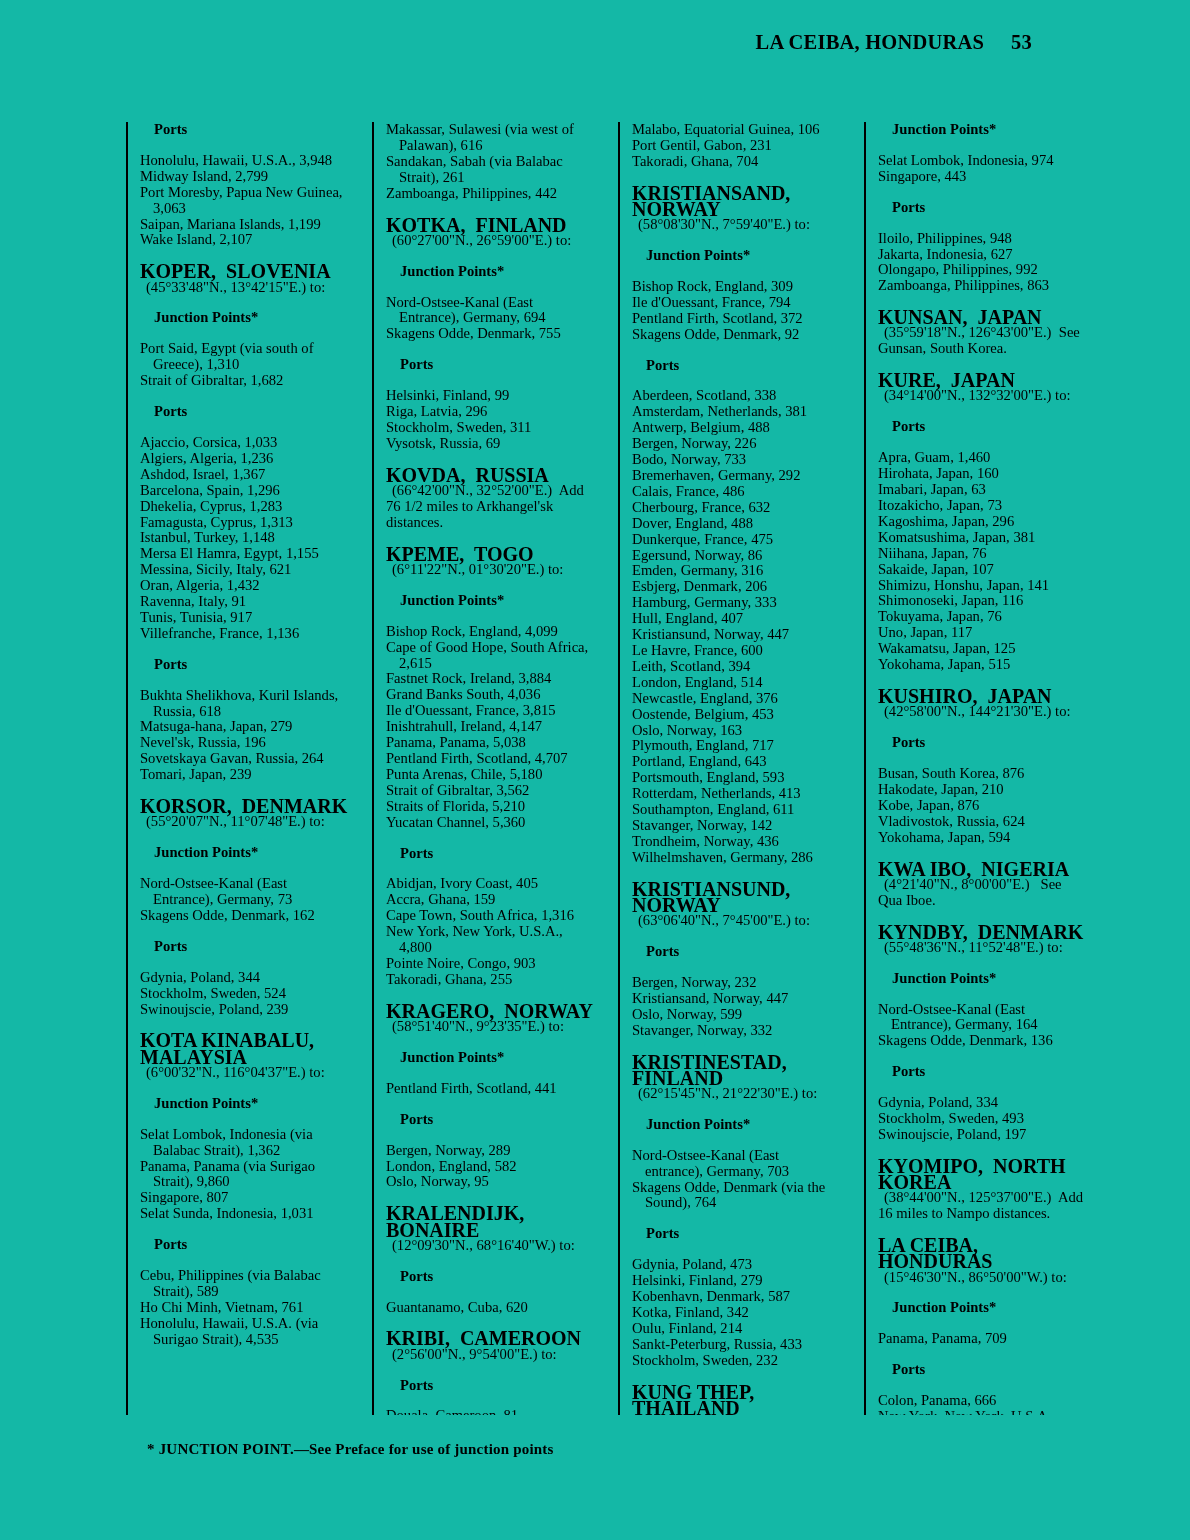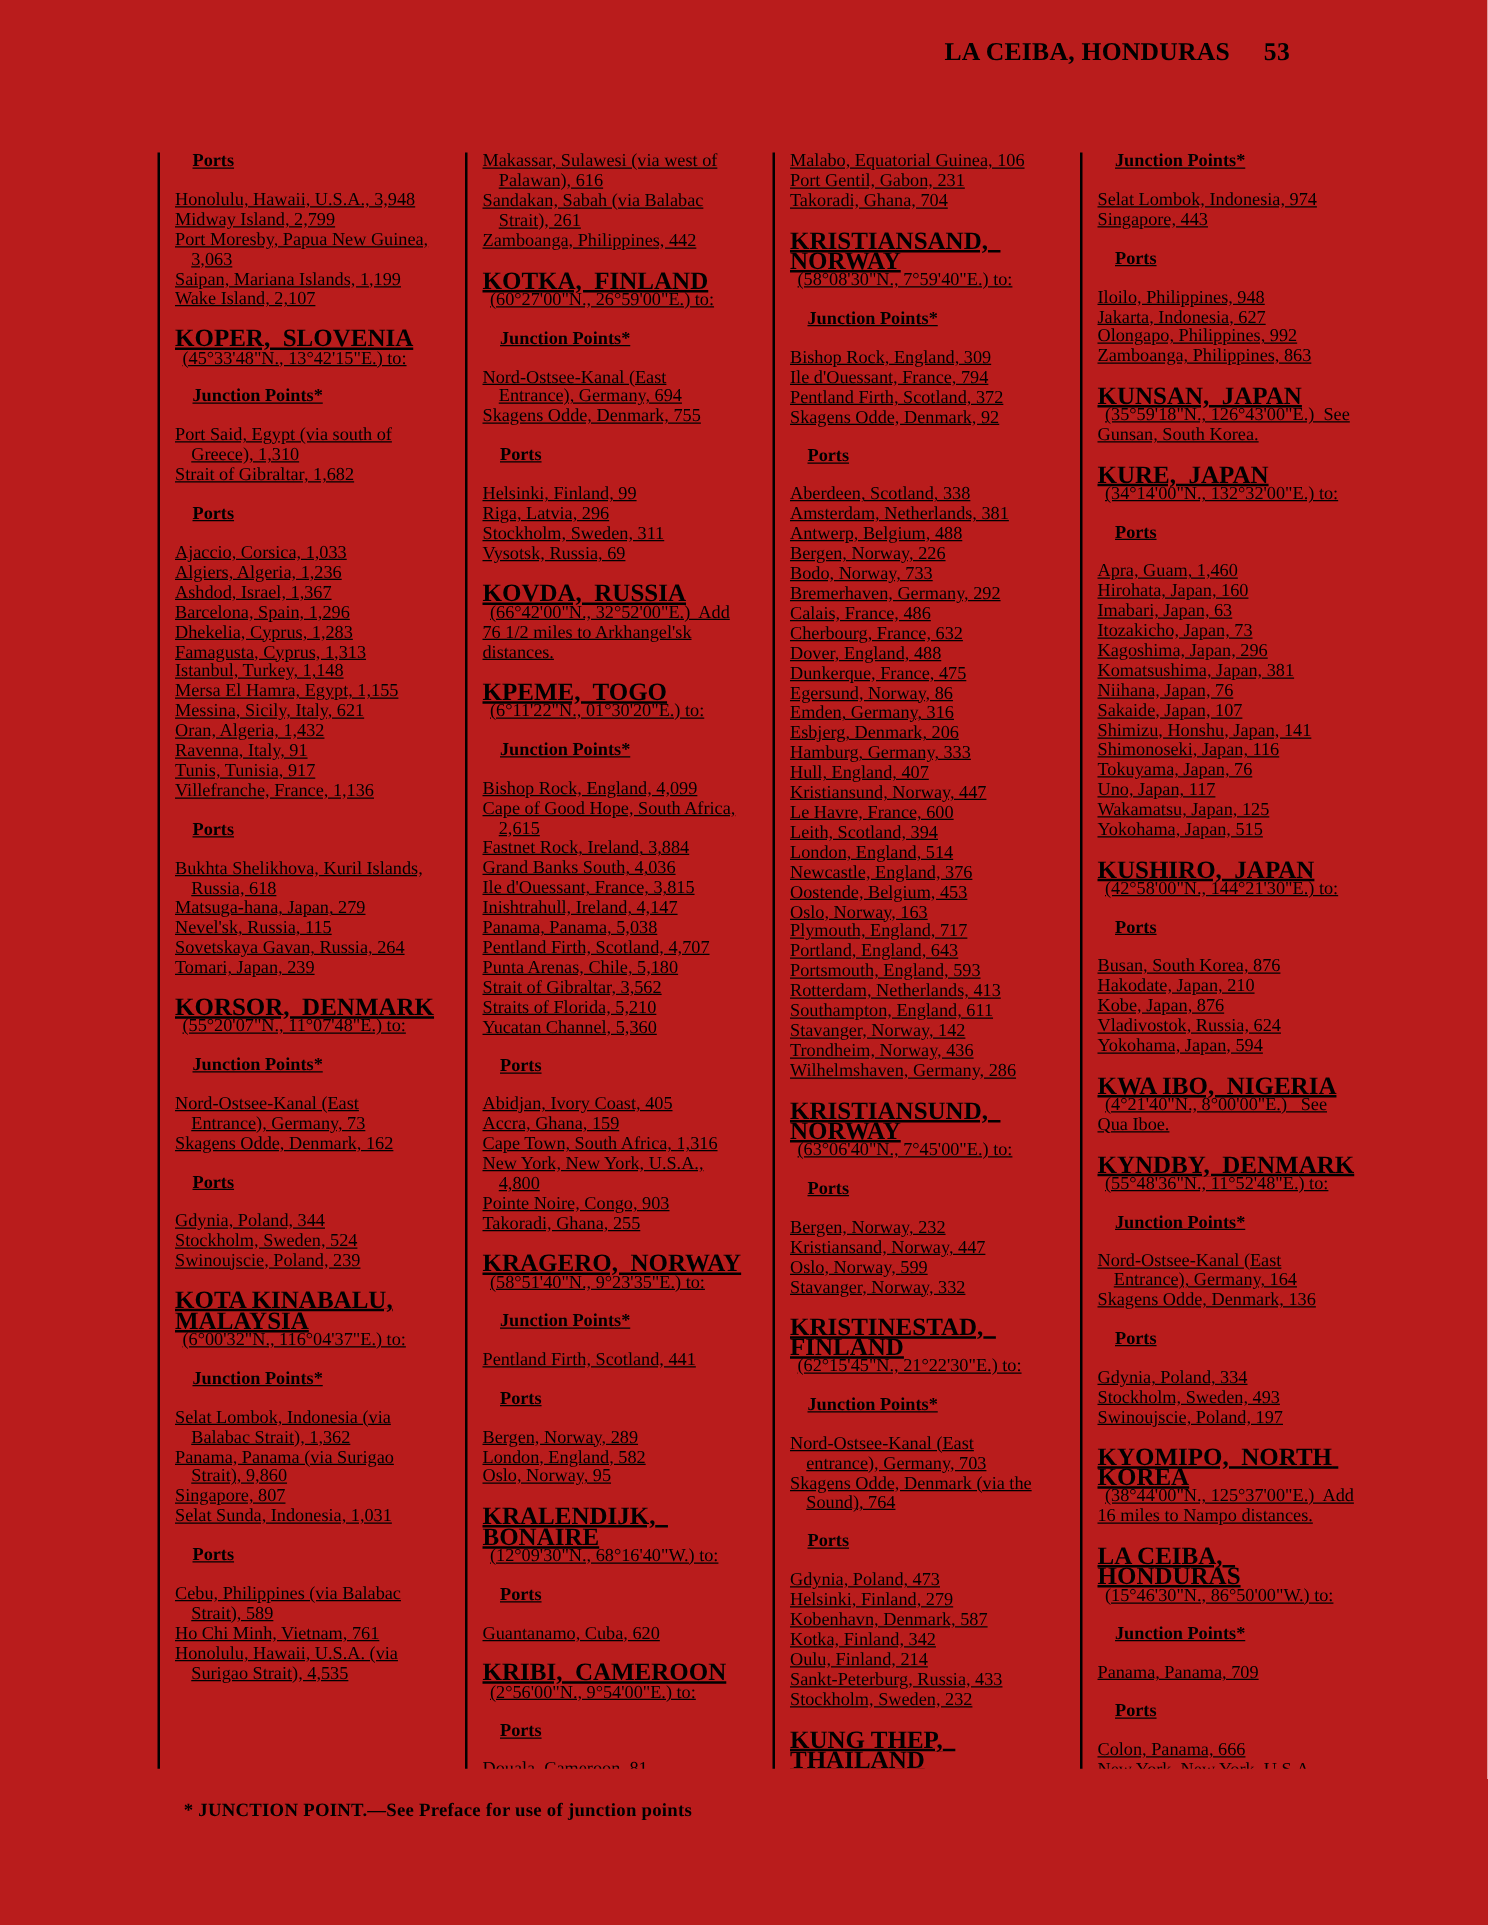--- a/index.html
+++ b/index.html
@@ -1,31 +1,31 @@
 <!DOCTYPE html>
 <html><head>
 <meta charset="utf-8">
 <style>
   html,body { margin:0; padding:0; background:#ffffff; }
   body {
     width:1190px; height:1540px; position:relative;
     font-family:"Liberation Serif", serif; color:#000;
   }
-  .page { position:absolute; inset:0; background:#b91c1c; }
+  .page { position:absolute; inset:0; background:#14b8a6; }
 
   .header {
     position:absolute; top:31px; left:0; width:1032px;
     text-align:right; font-weight:bold; font-size:20.5px;
     letter-spacing:0.2px; white-space:nowrap;
   }
   .hpage { margin-left:27px; }
 
   .columns {
     position:absolute; left:126px; top:122px;
-    display:flex; align-items:flex-start;text-decoration:underline;
+    display:flex; align-items:flex-start;
   }
   .col {
     width:246px; height:1293px; box-sizing:border-box;
     border-left:2px solid #000;
     padding-left:12px; padding-right:9px;
     overflow:hidden;
     font-size:14.6px; line-height:15.9px;
   }
   .block { margin-bottom:15px; }
   .subhead { font-weight:bold; margin-left:14px; }
@@ -83,21 +83,21 @@
           <div class="pline">Oran, Algeria, 1,432</div>
           <div class="pline">Ravenna, Italy, 91</div>
           <div class="pline">Tunis, Tunisia, 917</div>
           <div class="pline">Villefranche, France, 1,136</div>
         </div>
         <div class="block subhead">Ports</div>
         <div class="block plist">
           <div class="pline">Bukhta Shelikhova, Kuril Islands,
 Russia, 618</div>
           <div class="pline">Matsuga-hana, Japan, 279</div>
-          <div class="pline">Nevel'sk, Russia, 115</div>
+          <div class="pline">Nevel'sk, Russia, 196</div>
           <div class="pline">Sovetskaya Gavan, Russia, 264</div>
           <div class="pline">Tomari, Japan, 239</div>
         </div>
         <div class="block phead">
           <div class="hname">KORSOR,  DENMARK</div>
           <div class="hsub">(55°20'07"N., 11°07'48"E.) to:</div>
         </div>
         <div class="block subhead">Junction Points*</div>
         <div class="block plist">
           <div class="pline">Nord-Ostsee-Kanal (East

